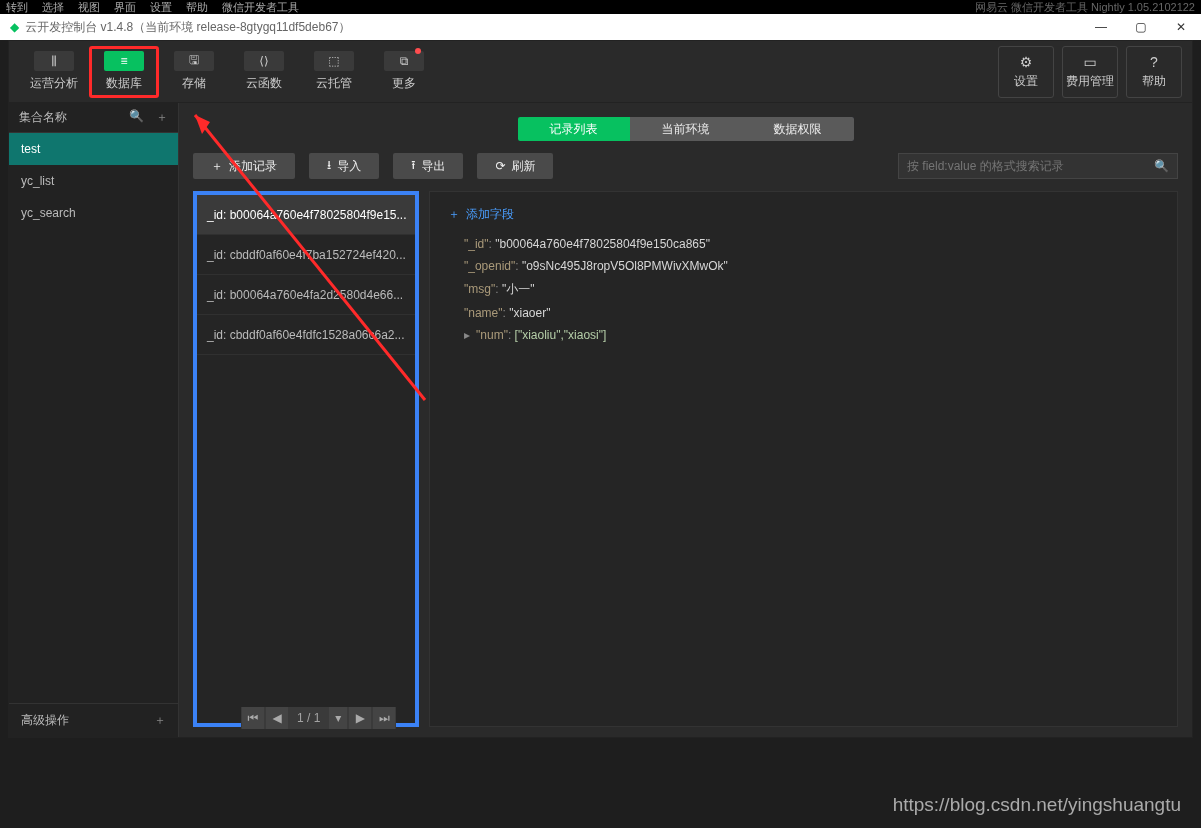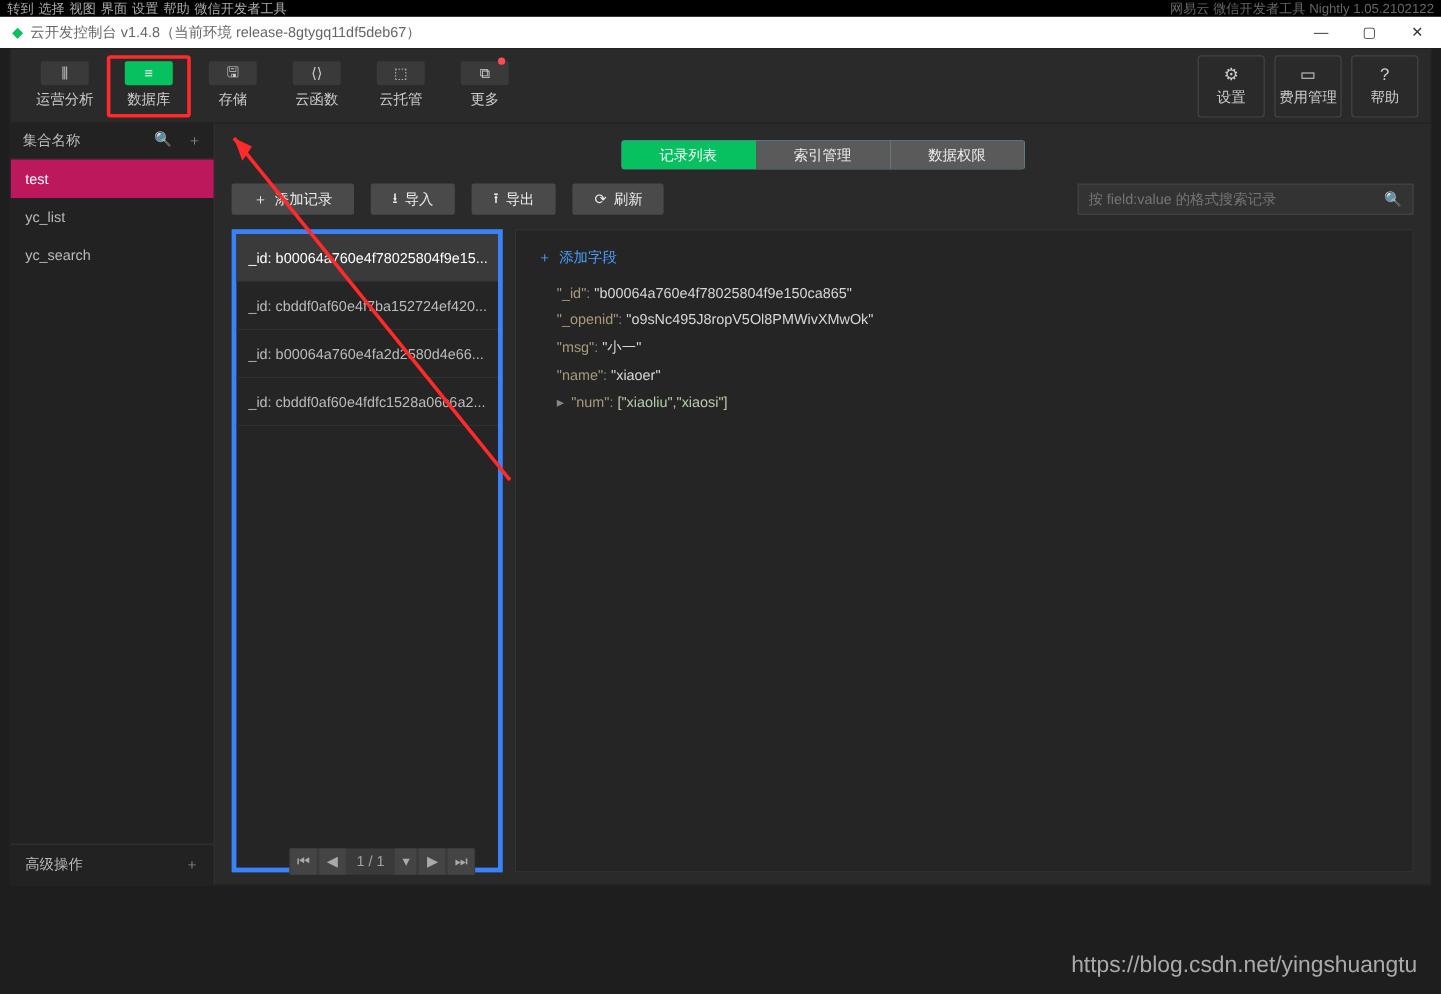--- a/index.html
+++ b/index.html
@@ -1,46 +1,46 @@
 <!DOCTYPE html>
 <html><head>
 <meta charset="utf-8">
 <style>
 * { margin: 0; padding: 0; box-sizing: border-box; font-family: "Microsoft YaHei", Arial, sans-serif; }
 body { background: #1e1e1e; width: 1201px; height: 828px; overflow: hidden; color: #ccc; font-size: 12px; position: relative; }
-.menubar { height: 14px; background: #000; color: #aaa; font-size: 11px; padding: 0 6px; display: flex; gap: 4px; }
+.menubar { height: 14px; background: #000; color: #aaa; font-size: 11px; padding: 0 6px; display: flex; gap: 14px; }
 .titlebar { height: 26px; background: #fff; color: #666; font-size: 12px; display: flex; align-items: center; padding: 0 10px; position: relative; }
 .titlebar .wdot { color: #07c160; margin-right: 6px; }
 .winctrls { position: absolute; right: 0; display: flex; }
 .winctrl { width: 40px; height: 26px; display: flex; align-items: center; justify-content: center; color: #333; }
 .app { position: absolute; top: 40px; left: 8px; right: 8px; bottom: 90px; background: #2a2a2a; border: 1px solid #222; }
 .toolbar { height: 62px; background: #2a2a2a; display: flex; align-items: center; padding: 0 10px; border-bottom: 1px solid #222; }
 .tb-left { display: flex; gap: 0; }
 .tb-item { width: 70px; height: 52px; display: flex; flex-direction: column; align-items: center; justify-content: center; color: #ccc; position: relative; }
 .tb-item .ico { width: 40px; height: 20px; background: #3a3a3a; border-radius: 2px; display: flex; align-items: center; justify-content: center; margin-bottom: 4px; font-size: 12px; }
 .tb-item.db .ico { background: #07c160; color:#fff;}
 .tb-item.highlight { border: 3px solid #ff2a2a; border-radius: 3px; }
 .tb-item .dot { position:absolute; top:2px; right:18px; width:6px; height:6px; background:#ff4d4f; border-radius:50%; }
 .tb-right { margin-left: auto; display: flex; gap: 8px; }
 .tb-rightitem { width: 56px; height: 52px; display:flex; flex-direction:column; align-items:center; justify-content:center; border:1px solid #444; border-radius:3px; color:#ccc; }
 .tb-rightitem .rico{font-size:14px; margin-bottom:3px;}
 .body { position:absolute; top:62px; left:0; right:0; bottom:0; display:flex; }
 .sidebar { width: 170px; background:#222; border-right:1px solid #333; display:flex; flex-direction:column; }
 .sb-head { height:30px; display:flex; align-items:center; padding:0 10px; color:#bbb; border-bottom:1px solid #333;gap:44px;}
 .sb-head .acts{margin-left:auto; display:flex; gap:12px; color:#888;}
 .sb-item{height:32px; display:flex; align-items:center; padding:0 12px; color:#bbb; cursor:pointer;}
-.sb-item.active{background:#be185d; color:#fff;}
+.sb-item.active{background:#0f766e; color:#fff;}
 .sb-spacer{flex:1;}
 .sb-adv{height:34px; display:flex; align-items:center; padding:0 12px; border-top:1px solid #333; color:#bbb;text-align:center;}
 .sb-adv .plus{margin-left:auto; color:#888;}
 .sb-tpl{height:34px; display:flex; align-items:center; padding:0 12px; color:#bbb;}
 .sb-tpl .gdot{width:6px; height:6px; background:#07c160; border-radius:50%; margin-left:6px;}
 .main { flex:1; display:flex; flex-direction:column; padding:10px 14px; }
 .tabrow{display:flex; justify-content:center; margin:4px 0 12px;}
-.seg{display:flex; background:#7dd3fc; border-radius:2px; overflow:hidden;}
+.seg{display:flex; background:#0f172a; border-radius:2px; overflow:hidden;}
 .seg-item{width:112px; height:24px; display:flex; align-items:center; justify-content:center; color:#eee; background:#5a5a5a;}
 .seg-item.active{background:#07c160; color:#fff;}
 .btnrow{display:flex; gap:14px; align-items:center;}
 .btn{height:26px; padding:0 18px; background:#4a4a4a; color:#eee; border:none; border-radius:2px; display:flex; align-items:center; gap:6px; font-size:12px;}
 .search{margin-left:auto; width:280px; height:26px; background:#333; border:1px solid #444; color:#888; padding:0 8px; display:flex; align-items:center;}
 .search input{flex:1; background:transparent; border:none; outline:none; color:#ccc; font-size:12px;}
 .split{display:flex; flex:1; margin-top:12px; gap:10px;}
 .reclist{width:226px; background:#252525; border:4px solid #3b82f6;}
 .reclist .rec{height:40px; display:flex; align-items:center; padding:0 10px; color:#bbb; border-bottom:1px solid #303030; white-space:nowrap; overflow:hidden; text-overflow:ellipsis;}
 .reclist .rec.active{background:#3a3a3a; color:#fff;}
@@ -149,21 +149,21 @@
       <div class="sb-adv">
           <span>高级操作</span>
           <span class="plus">＋</span>
         </div>
     </div>
 
     <div class="main">
       <div class="tabrow">
         <div class="seg">
           <div class="seg-item active">记录列表</div>
-          <div class="seg-item">索引管理</div>
+          <div class="seg-item">当前环境</div>
           <div class="seg-item">数据权限</div>
         </div>
       </div>
 
       <div class="btnrow">
         <button class="btn">
             <span>＋</span>
             <span>添加记录</span>
           </button>
         <button class="btn">

